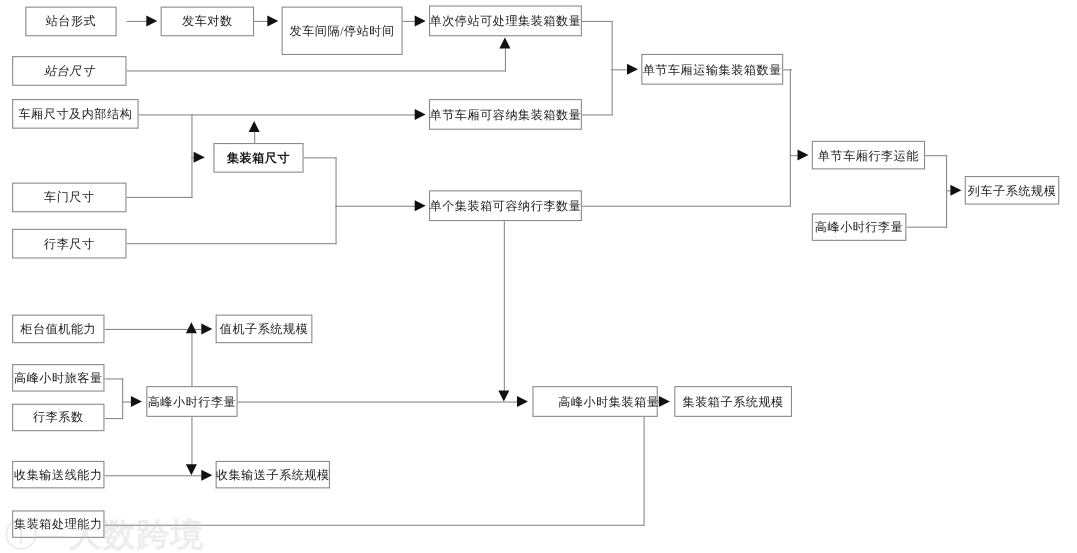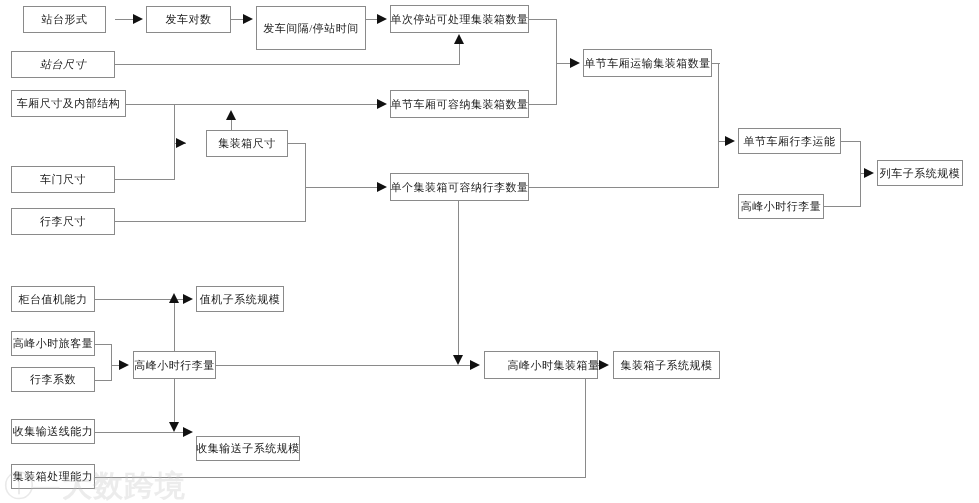--- a/index.html
+++ b/index.html
@@ -171,36 +171,36 @@
   <div class="arrow up" style="left:580px;top:368px;"></div>
 
   <div class="node" style="left:23px;top:6px;width:83px;height:27px;">站台形式</div>
   <div class="node" style="left:146px;top:6px;width:85px;height:27px;">发车对数</div>
   <div class="node" style="left:256px;top:6px;width:110px;height:44px;">发车间隔/停站时间</div>
   <div class="node" style="left:390px;top:5px;width:139px;height:28px;">单次停站可处理集装箱数量</div>
   <div class="node" style="left:11px;top:51px;width:104px;height:27px;font-style:italic;">站台尺寸</div>
   <div class="node" style="left:583px;top:49px;width:129px;height:28px;">单节车厢运输集装箱数量</div>
   <div class="node" style="left:11px;top:90px;width:115px;height:27px;">车厢尺寸及内部结构</div>
   <div class="node" style="left:390px;top:90px;width:139px;height:28px;">单节车厢可容纳集装箱数量</div>
-  <div class="node" style="left:206px;top:130px;width:82px;height:27px;">集装箱尺寸</div>
+  <div class="node" style="left:194px;top:130px;width:82px;height:27px;font-weight:bold;">集装箱尺寸</div>
   <div class="node" style="left:738px;top:128px;width:103px;height:26px;">单节车厢行李运能</div>
   <div class="node" style="left:11px;top:166px;width:104px;height:27px;">车门尺寸</div>
   <div class="node" style="left:390px;top:173px;width:139px;height:28px;">单个集装箱可容纳行李数量</div>
   <div class="node" style="left:877px;top:160px;width:86px;height:26px;">列车子系统规模</div>
   <div class="node" style="left:11px;top:208px;width:104px;height:27px;">行李尺寸</div>
   <div class="node" style="left:738px;top:194px;width:86px;height:25px;">高峰小时行李量</div>
   <div class="node" style="left:11px;top:286px;width:84px;height:26px;">柜台值机能力</div>
   <div class="node" style="left:196px;top:286px;width:88px;height:26px;">值机子系统规模</div>
   <div class="node" style="left:11px;top:331px;width:84px;height:25px;">高峰小时旅客量</div>
   <div class="node" style="left:133px;top:351px;width:83px;height:28px;">高峰小时行李量</div>
   <div class="node" style="left:484px;top:351px;width:114px;height:28px;padding-left:25px;">高峰小时集装箱量</div>
   <div class="node" style="left:613px;top:351px;width:107px;height:28px;">集装箱子系统规模</div>
   <div class="node" style="left:11px;top:367px;width:84px;height:25px;">行李系数</div>
   <div class="node" style="left:11px;top:419px;width:84px;height:25px;">收集输送线能力</div>
-  <div class="node" style="left:196px;top:419px;width:104px;height:25px;margin-top:17px;">收集输送子系统规模</div>
+  <div class="node" style="left:196px;top:419px;width:104px;height:25px;">收集输送子系统规模</div>
   <div class="node" style="left:11px;top:464px;width:84px;height:25px;">集装箱处理能力</div>
 
   <div id="watermark">
     <span class="wm-mark">ⓘ—</span>
     <span class="wm-text">大数跨境</span>
   </div>
 
 </div>
 
 </body></html>

